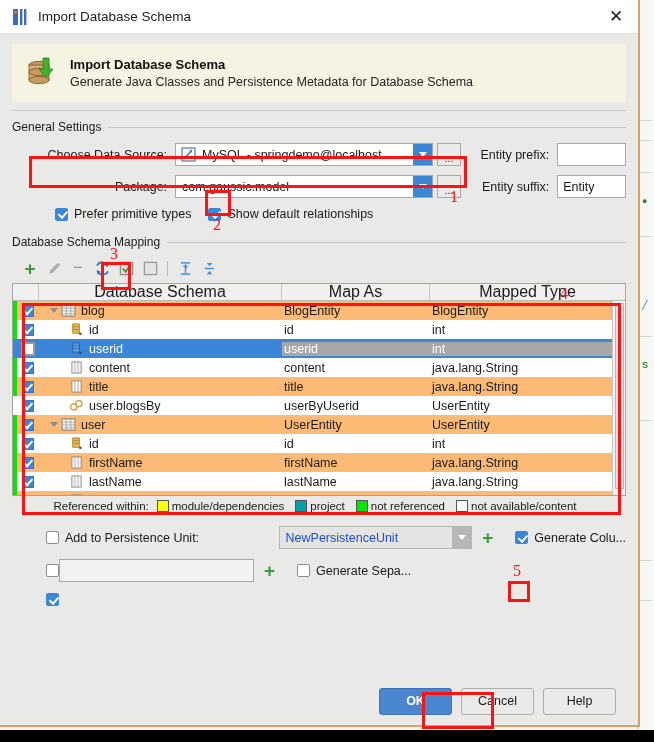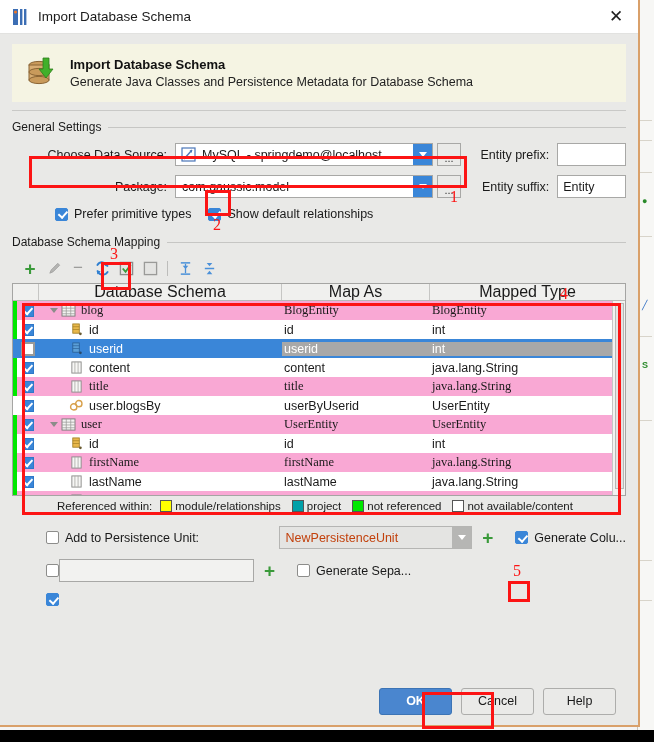--- a/index.html
+++ b/index.html
@@ -65,21 +65,21 @@
   .group-head{display:flex;align-items:center;margin-top:9px;}
   .group-label{font-size:12px;color:#1a1a1a;white-space:nowrap;padding-right:7px;}
   .group-rule{flex:1;height:1px;background:#c6c6c4;}
   
   .frow{display:flex;align-items:center;margin-top:9px;}
   .flabel{font-size:12.5px;text-align:right;white-space:nowrap;}
   .combo{
     height:23px;background:#fff;border:1px solid #a8a8a6;
     display:flex;align-items:center;box-sizing:border-box;position:relative;
   }
-  .combo.disabled{background:#e4e4e2;border-color:#b5b5b3;color:#c2410c;}
+  .combo.disabled{background:#e4e4e2;border-color:#b5b5b3;color:#1d4ed8;}
   .combo .ctext{padding-left:6px;font-size:12.5px;flex:1;overflow:hidden;white-space:nowrap;}
   .combo .carrow{
     width:19px;height:21px;background:#3a86d8;
     display:flex;align-items:center;justify-content:center;flex:0 0 auto;
   }
   .combo.disabled .carrow{background:#b6b6b4;}
   .carrow i{
     display:block;width:0;height:0;border-left:4px solid transparent;
     border-right:4px solid transparent;border-top:5px solid #fff;
   }
@@ -113,21 +113,21 @@
   
   #table-wrap{margin-top:2px;border:1px solid #a5a5a3;background:#fff;position:relative;
               height:213px;box-sizing:border-box;overflow:hidden;}
   #thead{display:flex;height:17px;background:#f0f0ee;border-bottom:1px solid #b9b9b7;
          font-size:16px;box-sizing:border-box;}
   #thead .th{display:flex;align-items:center;justify-content:center;
              border-right:1px solid #c6c6c4;box-sizing:border-box;overflow:hidden;}
   .trow{display:flex;height:19px;align-items:center;box-sizing:border-box;font-size:12.5px;
         position:relative;}
   .trow.odd{background:#fff;}
-  .trow.even{background:#f9a8d4;font-family:Liberation Serif, serif;}
+  .trow.even{background:#fdba74;}
   .trow.sel{background:#3a86d8;color:#fff;}
   .trow .cmark{width:4px;height:19px;flex:0 0 auto;}
   .cell-cb{width:22px;display:flex;align-items:center;justify-content:center;flex:0 0 auto;}
   .cell-name{width:243px;display:flex;align-items:center;flex:0 0 auto;overflow:hidden;
              white-space:nowrap;box-sizing:border-box;border-right:1px solid transparent;}
   .cell-map{width:148px;flex:0 0 auto;overflow:hidden;white-space:nowrap;padding-left:2px;box-sizing:border-box;}
   .cell-type{flex:1;overflow:hidden;white-space:nowrap;padding-left:2px;box-sizing:border-box;}
   .trow.sel .cell-map,.trow.sel .cell-type{background:#a8a8a8;color:#fff;}
   .twisty{width:14px;display:flex;align-items:center;justify-content:center;flex:0 0 auto;}
   .twisty i{width:0;height:0;border-left:4.5px solid transparent;border-right:4.5px solid transparent;
@@ -511,21 +511,21 @@
           </div>
         </div>
       <div id="tscroll">
         <div class="thumb"></div>
       </div>
     </div>
 
     <div id="legend">
       <span class="lg-tx" style="margin-right:5px;">Referenced within:</span>
       <span class="lg-sw" style="background:#ffff00"></span>
-      <span class="lg-tx">module/relationships</span>
+      <span class="lg-tx">module/dependencies</span>
       <span class="lg-sw" style="background:#00a0a8"></span>
       <span class="lg-tx">project</span>
       <span class="lg-sw" style="background:#00e800"></span>
       <span class="lg-tx">not referenced</span>
       <span class="lg-sw" style="background:#ffffff"></span>
       <span class="lg-tx">not available/content</span>
     </div>
   </div>
 
   <div class="group" style="margin-top:14px;">

